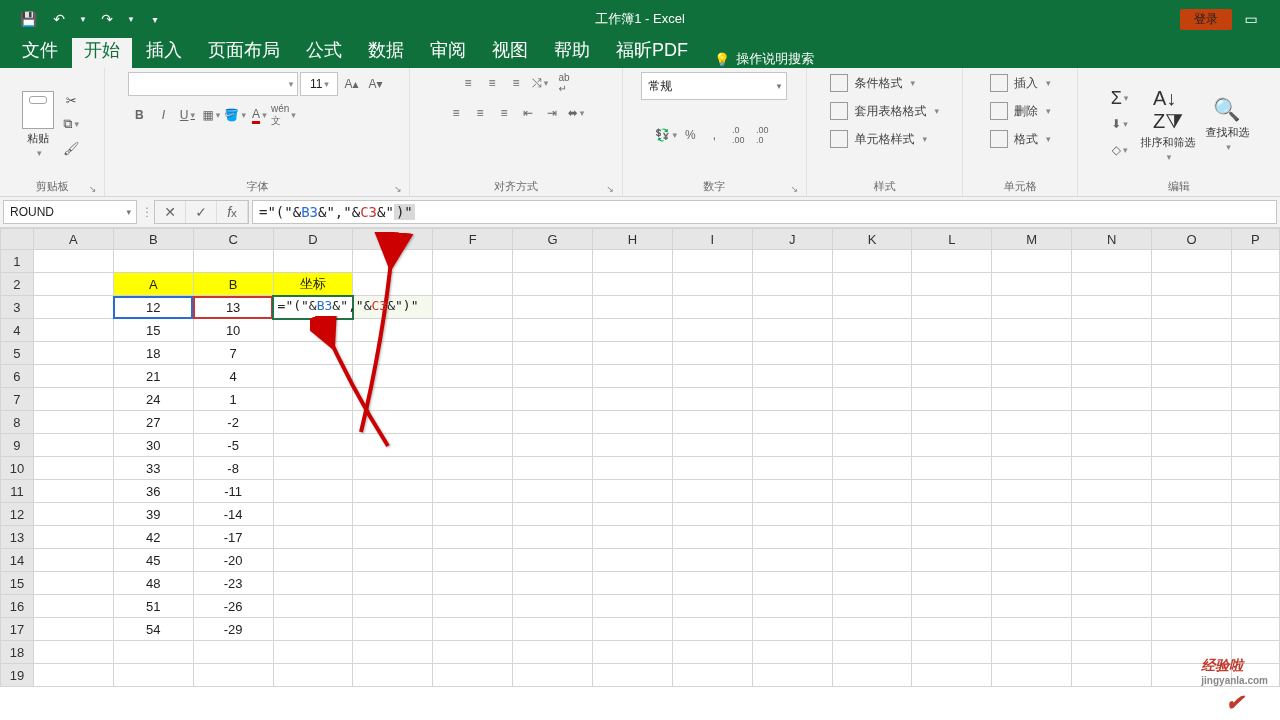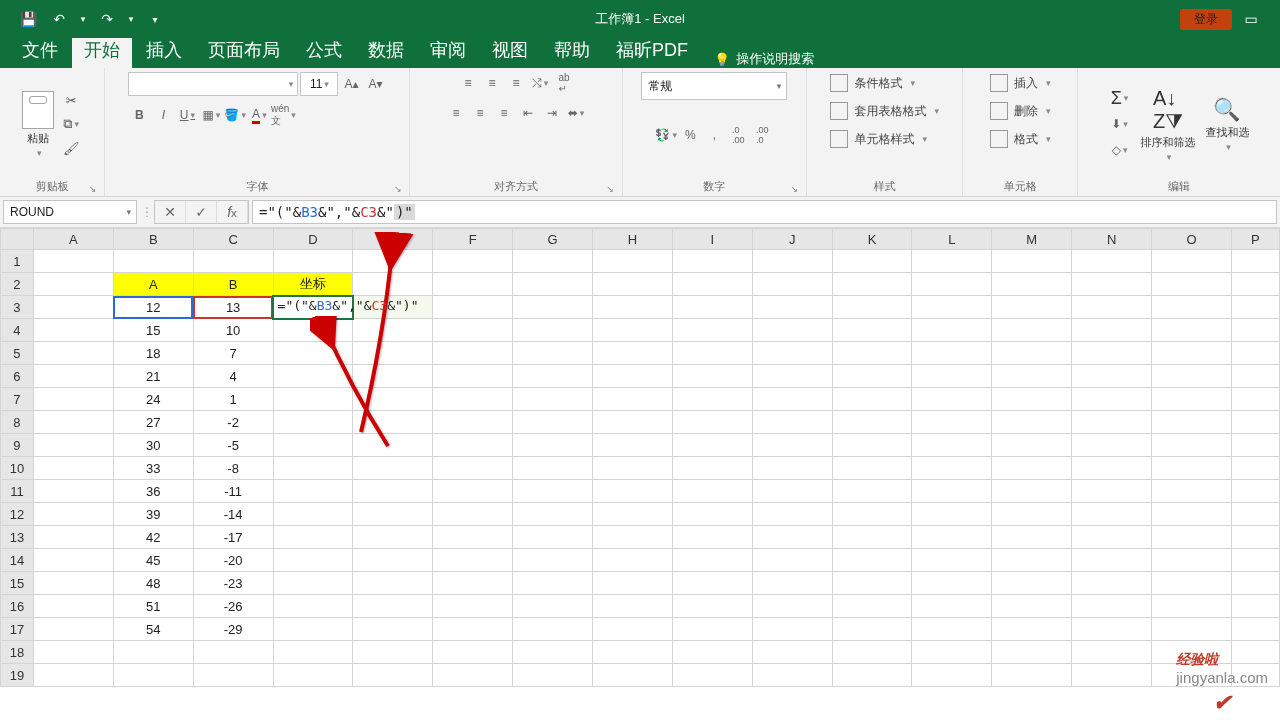--- a/index.html
+++ b/index.html
@@ -54,21 +54,21 @@
   .dataB{background:#b8cce4;}
   .dataC{background:#b8cce4;}
   .dataD{background:#d8e4bc;}
   .sel-cell{outline:2px solid #217346;outline-offset:-1px;background:#fff!important;font-family:Consolas,monospace;text-align:left!important;padding-left:4px!important;}
   .sel-cell .blue{color:#2a6cd6;} .sel-cell .red{color:#c33;}
   .ref-b{outline:2px solid #2a6cd6;outline-offset:-2px;position:relative;}
   .ref-c{outline:2px solid #c33;outline-offset:-2px;position:relative;}
   .editing-overflow{position:absolute;left:0;top:0;white-space:nowrap;z-index:2;}
   .arrow{position:absolute;pointer-events:none;}
   .watermark{position:absolute;right:12px;bottom:6px;font-size:14px;color:#c0392b;font-style:italic;font-weight:bold;display:flex;align-items:center;gap:4px;flex-direction:column;}
-  .watermark .sub{font-size:15px;color:#888;font-style:normal;font-weight:normal;}
+  .watermark .sub{font-size:10px;color:#888;font-style:normal;font-weight:bold;}
   .check{color:#c0392b;font-size:22px;}
   .collapse{width:22px;height:22px;color:#fff;display:flex;align-items:center;justify-content:center;font-size:14px;}
 </style>
 </head>
 <body>
 
 <div class="title-bar">
   <div class="qat">
     <span>💾</span>
     <span>↶</span>

